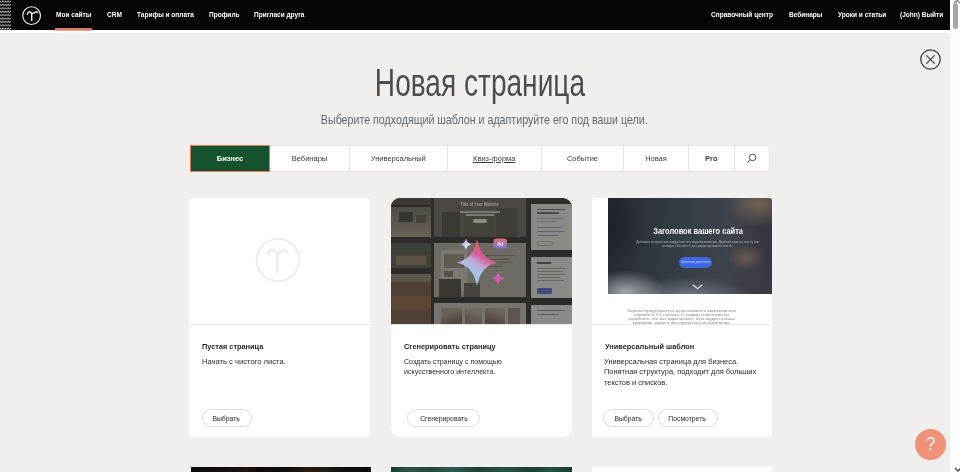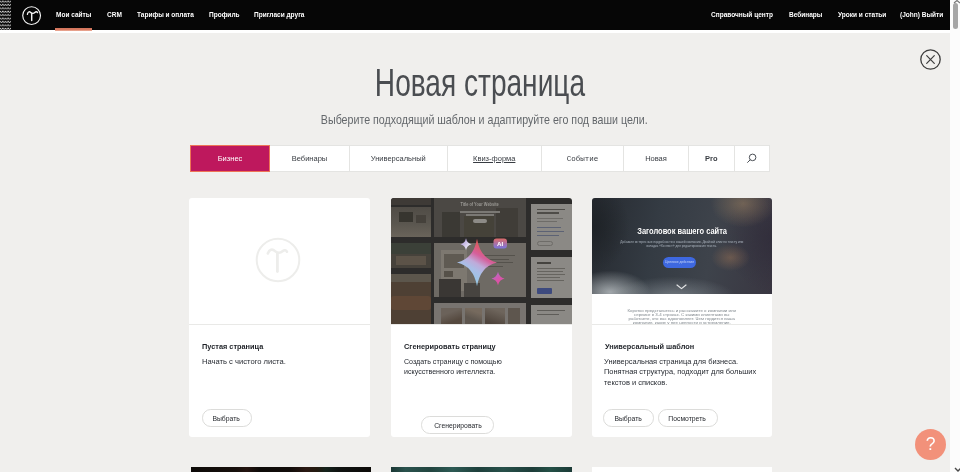--- a/index.html
+++ b/index.html
@@ -16,21 +16,21 @@
   
   #title { position:absolute; left:0; top:62.5px; width:960px; text-align:center; font-size:39px; line-height:40px; font-weight:400; color:#4a4d51; }
   #title span { display:inline-block; transform:scaleX(0.72); transform-origin:center; letter-spacing:0px; }
   #subtitle { position:absolute; left:4.5px; top:113.4px; width:960px; text-align:center; font-size:13px; line-height:13.5px; color:#63676b; }
   #subtitle span { display:inline-block; transform:scaleX(0.82); transform-origin:center; }
 
   
   #tabs { position:absolute; left:190px; top:145px; height:27px; display:flex; }
   .tab { height:27px; background:#fff; border:1px solid #e4e4e2; border-left:none; color:#383c42; font-size:7.5px; display:flex; align-items:center; justify-content:center; }
   .tab.first { border-left:1px solid #e4e4e2; }
-  .tab.active { background:#be185d; border-color:#ee7456; color:#fff; }
+  .tab.active { background:#14532d; border-color:#ee7456; color:#fff;font-weight:bold; }
 
   
   .card { position:absolute; top:197.5px; width:180.5px; height:239.5px; background:#fff; border-radius:3px; overflow:hidden; }
   .imgarea { position:absolute; left:0; top:0; width:180.5px; height:127.7px; border-bottom:1px solid #e9e9e7; overflow:hidden; }
   .ctitle { position:absolute; left:13px; top:144px; font-size:8px; font-weight:bold; color:#1d2026; white-space:nowrap; transform:scaleX(0.92); transform-origin:left top; }
   .cdesc { position:absolute; left:12.8px; top:159.3px; font-size:8px; line-height:10.5px; color:#262a31; transform:scaleX(0.885); transform-origin:left top; white-space:nowrap; }
   .cbtn { position:absolute; top:211.8px; height:17.5px; border:1px solid #dcdcda; border-radius:8.75px; background:#fff; font-size:8px; color:#26292e; display:flex; align-items:center; justify-content:center; }
   .cbtn span { display:inline-block; transform:scaleX(0.85); }
 
   
@@ -70,21 +70,21 @@
 <div id="underline"></div>
 
 <div id="title"><span>Новая страница</span></div>
 <div id="subtitle"><span>Выберите подходящий шаблон и адаптируйте его под ваши цели.</span></div>
 
 <div id="tabs">
   <div class="tab active first" style="width:80px;">Бизнес</div>
   <div class="tab" style="width:80px;">Вебинары</div>
   <div class="tab" style="width:97.5px;">Универсальный</div>
   <div class="tab" style="width:94.5px;text-decoration:underline;">Квиз-форма</div>
-  <div class="tab" style="width:82px;font-family:Liberation Mono, monospace;">Событие</div>
+  <div class="tab" style="width:82px;">Событие</div>
   <div class="tab" style="width:65px;">Новая</div>
   <div class="tab" style="width:45.5px;font-weight:bold;">Pro</div>
   <div class="tab" style="width:35.5px;" id="searchtab">
     <svg width="11" height="11" viewBox="0 0 11 11">
       <circle cx="6.6" cy="4.4" r="3.3" fill="none" stroke="#4b5056" stroke-width="1"></circle>
       <path d="M4.1 6.9 L1.6 9.4" stroke="#4b5056" stroke-width="1" stroke-linecap="round"></path>
     </svg>
   </div>
 </div>
 
@@ -96,21 +96,21 @@
       <path d="M23.4 17 L23.4 35.5" stroke="#ededeb" stroke-width="2.8" stroke-linecap="round"></path>
     </svg>
   </div>
   <div class="ctitle">Пустая страница</div>
   <div class="cdesc" style="transform:scaleX(0.95);">Начать с чистого листа.</div>
   <div class="cbtn" style="left:12.5px; width:50px;">
       <span>Выбрать</span>
     </div>
 </div>
 
-<div class="card" style="left:391px;" id="card2">
+<div class="card" style="left:391px;border-radius:9px;" id="card2">
   <div class="imgarea" id="img2" style="background:#2d2c2b;">
 
     <div class="abs" style="left:0;top:0;width:40px;height:7px;background:#3e3a36;"></div>
     <div class="abs" style="left:0;top:9px;width:40px;height:30px;background:linear-gradient(180deg,#504c46 0%,#5a564f 55%,#6a645a 100%);">
       <div class="abs" style="left:8px;top:5px;width:14px;height:10px;background:#37352f;"></div>
       <div class="abs" style="left:25px;top:8px;width:10px;height:8px;background:#45413b;"></div>
     </div>
     <div class="abs" style="left:0;top:45px;width:40px;height:25px;background:#46423b;">
       <div class="abs" style="left:0;top:0;width:40px;height:11px;background:#3b4038;"></div>
       <div class="abs" style="left:5px;top:13px;width:30px;height:9px;background:#5c5348;"></div>
@@ -199,28 +199,28 @@
       </defs>
       <path transform="translate(86,64.5)" fill="url(#gBig)" d="M0,-23.8 Q3.4,-3.8 20,0 Q3.4,3.8 0,23.8 Q-3.4,3.8 -20,0 Q-3.4,-3.8 0,-23.8 Z"></path>
       <path transform="translate(75,46.2)" fill="url(#gSmall)" d="M0,-6 Q1,-1 5.6,0 Q1,1 0,6 Q-1,1 -5.6,0 Q-1,-1 0,-6 Z"></path>
       <path transform="translate(107,80.5)" fill="url(#gMed)" d="M0,-6.8 Q1.2,-1.2 6.6,0 Q1.2,1.2 0,6.8 Q-1.2,1.2 -6.6,0 Q-1.2,-1.2 0,-6.8 Z"></path>
       <rect x="102.5" y="40.5" width="13.5" height="10" rx="3" fill="url(#gAI)"></rect>
       <text x="109.2" y="48" text-anchor="middle" font-family="Liberation Sans" font-size="6.2" font-weight="bold" fill="#fff">AI</text>
     </svg>
   </div>
   <div class="ctitle">Сгенерировать страницу</div>
   <div class="cdesc">Создать страницу с помощью<br>искусственного интеллекта.</div>
-  <div class="cbtn" style="left:30px; width:73px;margin-top:7px;">
+  <div class="cbtn" style="left:16px; width:73px;">
       <span>Сгенерировать</span>
     </div>
 </div>
 
 <div class="card" style="left:591.5px;" id="card3">
   <div class="imgarea" id="img3">
-    <div class="abs" id="hero" style="left:0;top:0;width:180.5px;height:96.8px;
+    <div class="abs" id="hero" style="left:16px;top:0;width:180.5px;height:96.8px;
       background:
         radial-gradient(46px 34px at 84% 6%, rgba(165,135,100,0.5), rgba(165,135,100,0) 70%),
         radial-gradient(26px 18px at 77% 62%, rgba(145,110,85,0.55), rgba(145,110,85,0) 75%),
         radial-gradient(56px 30px at 10% 98%, rgba(190,196,199,0.8), rgba(190,196,199,0) 72%),
         radial-gradient(80px 26px at 45% 103%, rgba(160,168,174,0.55), rgba(160,168,174,0) 78%),
         radial-gradient(70px 70px at 103% 42%, rgba(48,44,58,0.9), rgba(48,44,58,0) 78%),
         radial-gradient(50px 60px at 0% 30%, rgba(28,32,36,0.85), rgba(28,32,36,0) 75%),
         linear-gradient(100deg, #262a30 0%, #343b43 35%, #3e434b 65%, #393641 100%);">
       <div class="abs" style="left:0;top:28px;width:180.5px;text-align:center;font-size:9px;font-weight:bold;color:#fdfdfd;"><span style="display:inline-block;transform:scaleX(0.83);">Заголовок вашего сайта</span></div>
       <div class="abs" style="left:0;top:42px;width:180.5px;text-align:center;font-size:3.2px;line-height:4.6px;color:#aab3bd;">Добавьте интересные подробности о вашей компании. Двойной клик по тексту или<br>вкладка «Контент» для редактирования текста.</div>

